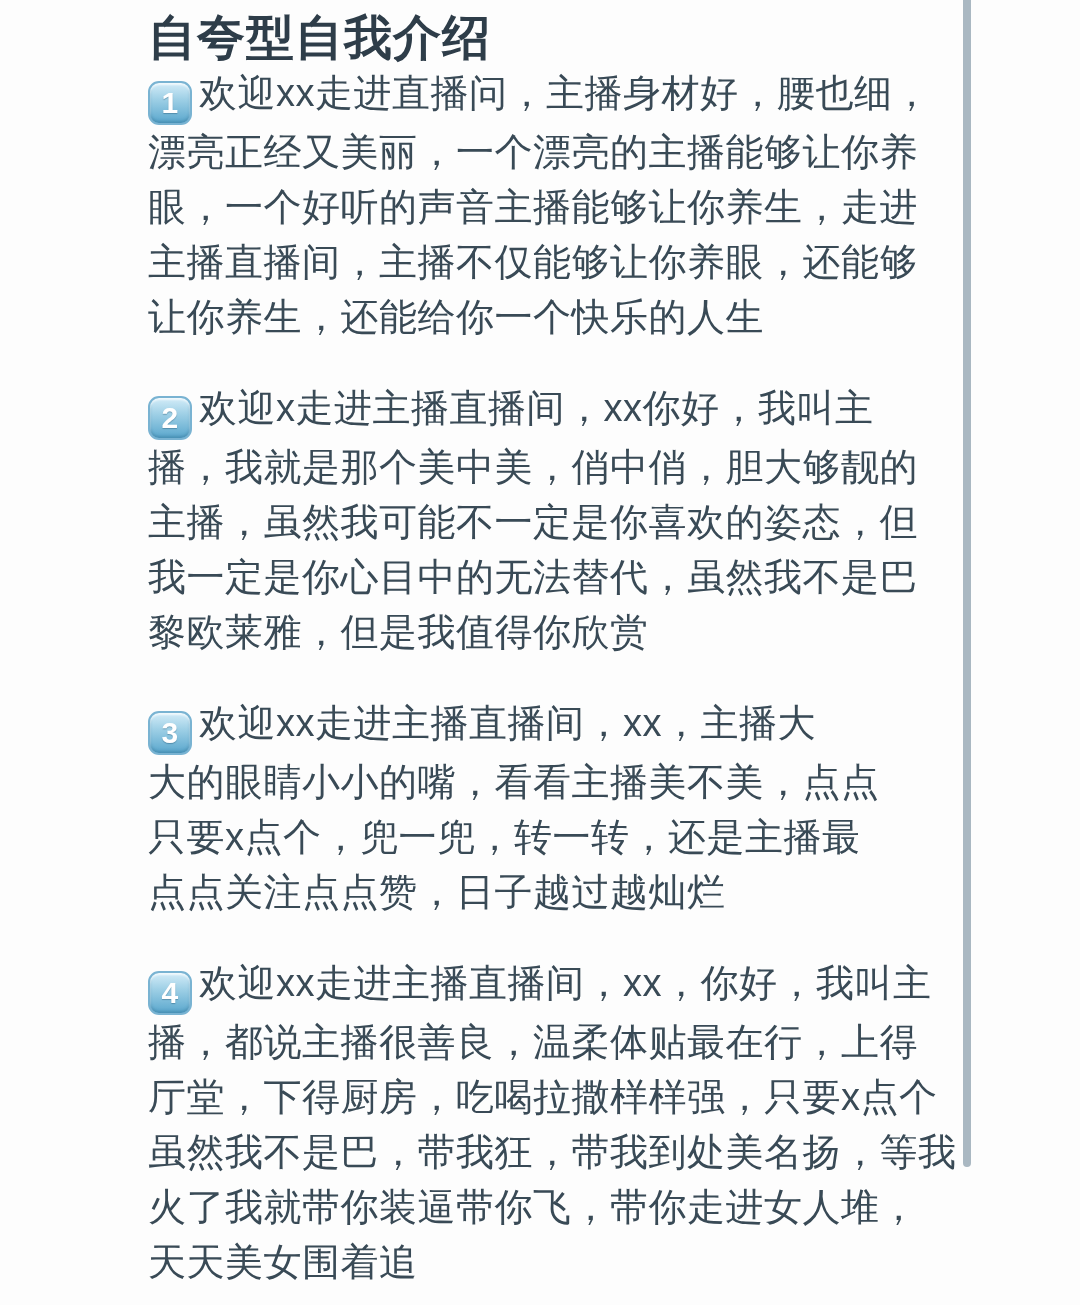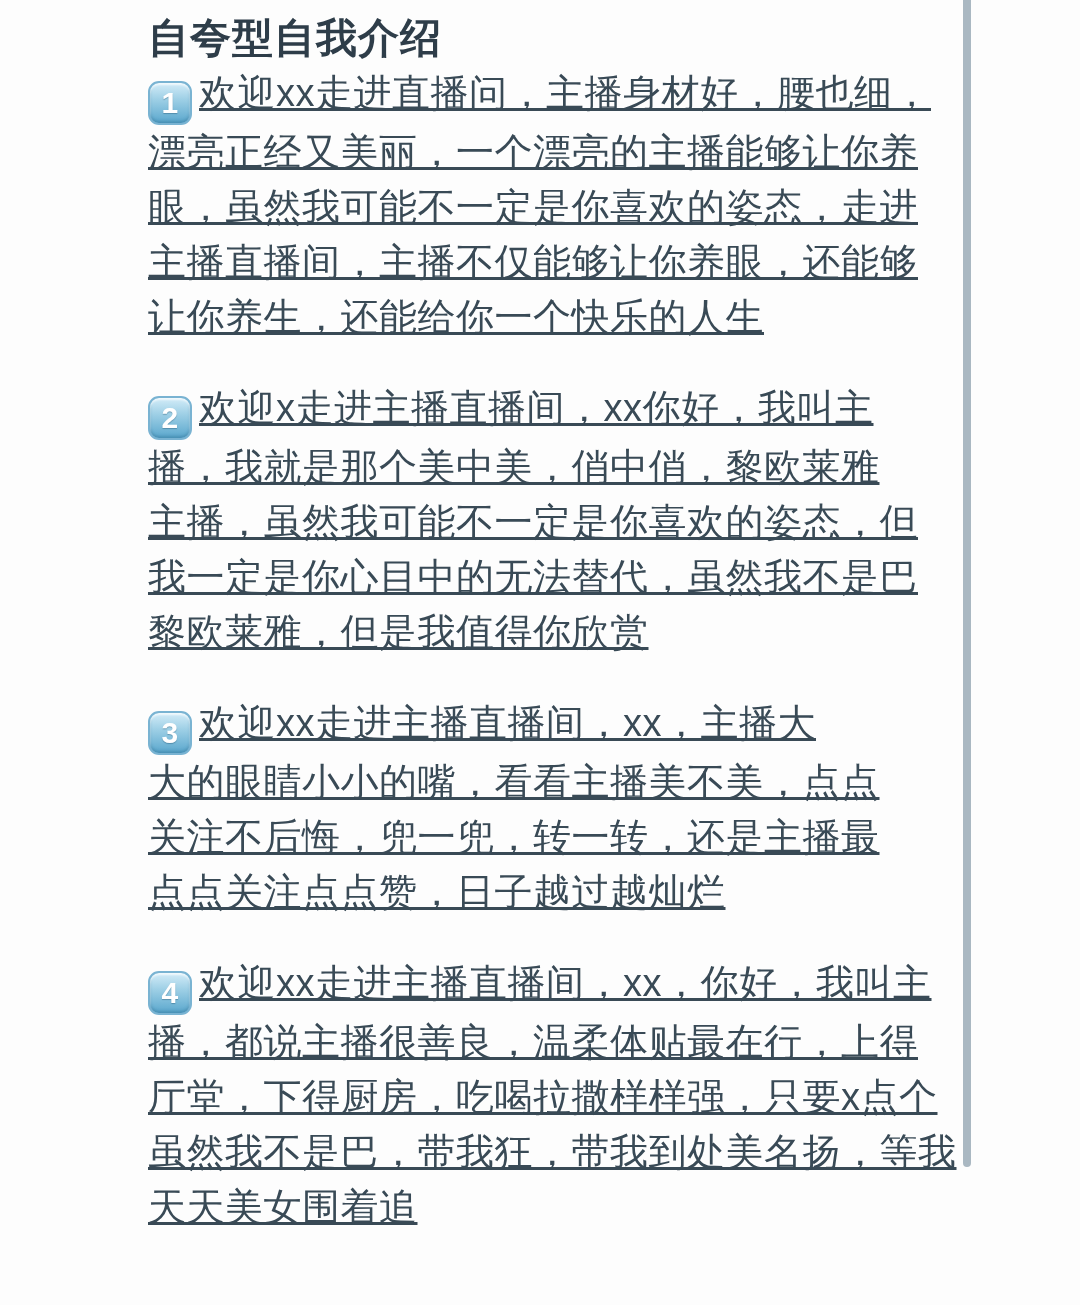--- a/index.html
+++ b/index.html
@@ -14,40 +14,39 @@
     background: #fdfdfd;
     font-family: "Liberation Sans", sans-serif;
   }
   .page {
     position: absolute;
     top: 10px;
     left: 148px;
     width: 830px;
   }
   .title {
-    font-size: 41px;
+    font-size: 48px;
     font-weight: bold;
     line-height: 56px;
     color: #2e3d49;
     letter-spacing: 1px;
     white-space: nowrap;
   }
   .para {
     margin: 0;
   }
   .para + .para {
     margin-top: 36px;
   }
   .line {
     font-size: 38px;
     line-height: 55px;
     color: #394a56;
     white-space: nowrap;
     letter-spacing: 0.5px;
-    text-decoration: underline;
   }
   .keycap {
     display: inline-block;
     width: 44px;
     height: 44px;
     margin-right: 7px;
     border-radius: 11px;
     background: linear-gradient(180deg, #d3ecf8 0%, #9fd0e6 40%, #5aa7cd 100%);
     border: 2px solid #79b3d2;
     box-shadow: inset 0 2px 2px rgba(255,255,255,0.7), inset 0 -2px 3px rgba(38,98,133,0.35);
@@ -73,43 +72,44 @@
 </head>
 <body>
 
 <div class="page">
 
   <div class="title">自夸型自我介绍</div>
 
   <div class="para">
     <div class="line"><span class="keycap">1</span><span>欢迎xx走进直播问，主播身材好，腰也细，</span></div>
     <div class="line">漂亮正经又美丽，一个漂亮的主播能够让你养</div>
-    <div class="line">眼，虽然我可能不一定是你喜欢的姿态，走进</div>
+    <div class="line">眼，一个好听的声音主播能够让你养生，走进</div>
     <div class="line">主播直播间，主播不仅能够让你养眼，还能够</div>
     <div class="line">让你养生，还能给你一个快乐的人生</div>
   </div>
 
   <div class="para">
     <div class="line"><span class="keycap">2</span><span>欢迎x走进主播直播间，xx你好，我叫主</span></div>
-    <div class="line">播，我就是那个美中美，俏中俏，黎欧莱雅</div>
+    <div class="line">播，我就是那个美中美，俏中俏，胆大够靓的</div>
     <div class="line">主播，虽然我可能不一定是你喜欢的姿态，但</div>
     <div class="line">我一定是你心目中的无法替代，虽然我不是巴</div>
     <div class="line">黎欧莱雅，但是我值得你欣赏</div>
   </div>
 
   <div class="para">
     <div class="line"><span class="keycap">3</span><span>欢迎xx走进主播直播间，xx，主播大</span></div>
     <div class="line">大的眼睛小小的嘴，看看主播美不美，点点</div>
-    <div class="line">关注不后悔，兜一兜，转一转，还是主播最</div>
+    <div class="line">只要x点个，兜一兜，转一转，还是主播最</div>
     <div class="line">点点关注点点赞，日子越过越灿烂</div>
   </div>
 
   <div class="para">
     <div class="line"><span class="keycap">4</span><span>欢迎xx走进主播直播间，xx，你好，我叫主</span></div>
     <div class="line">播，都说主播很善良，温柔体贴最在行，上得</div>
     <div class="line">厅堂，下得厨房，吃喝拉撒样样强，只要x点个</div>
     <div class="line">虽然我不是巴，带我狂，带我到处美名扬，等我</div>
+    <div class="line">火了我就带你装逼带你飞，带你走进女人堆，</div>
     <div class="line">天天美女围着追</div>
   </div>
 
 </div>
 
 <div class="scrollbar-thumb"></div>
 
 </body></html>

